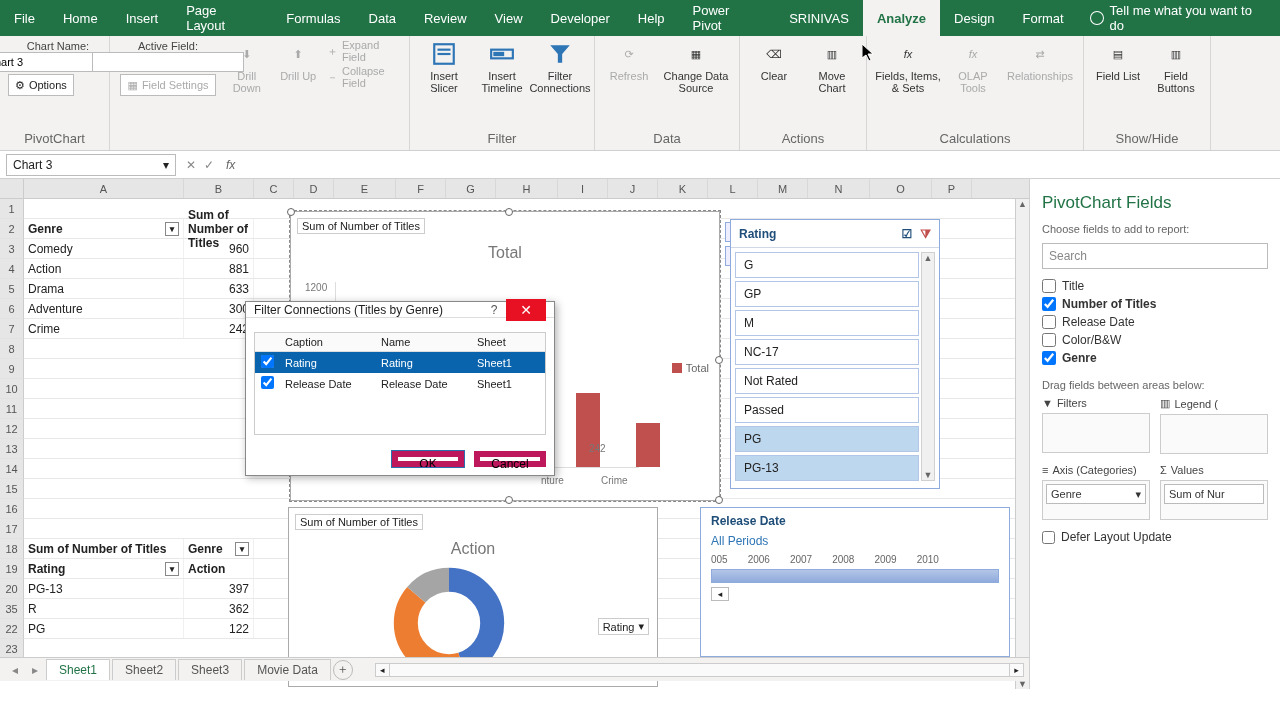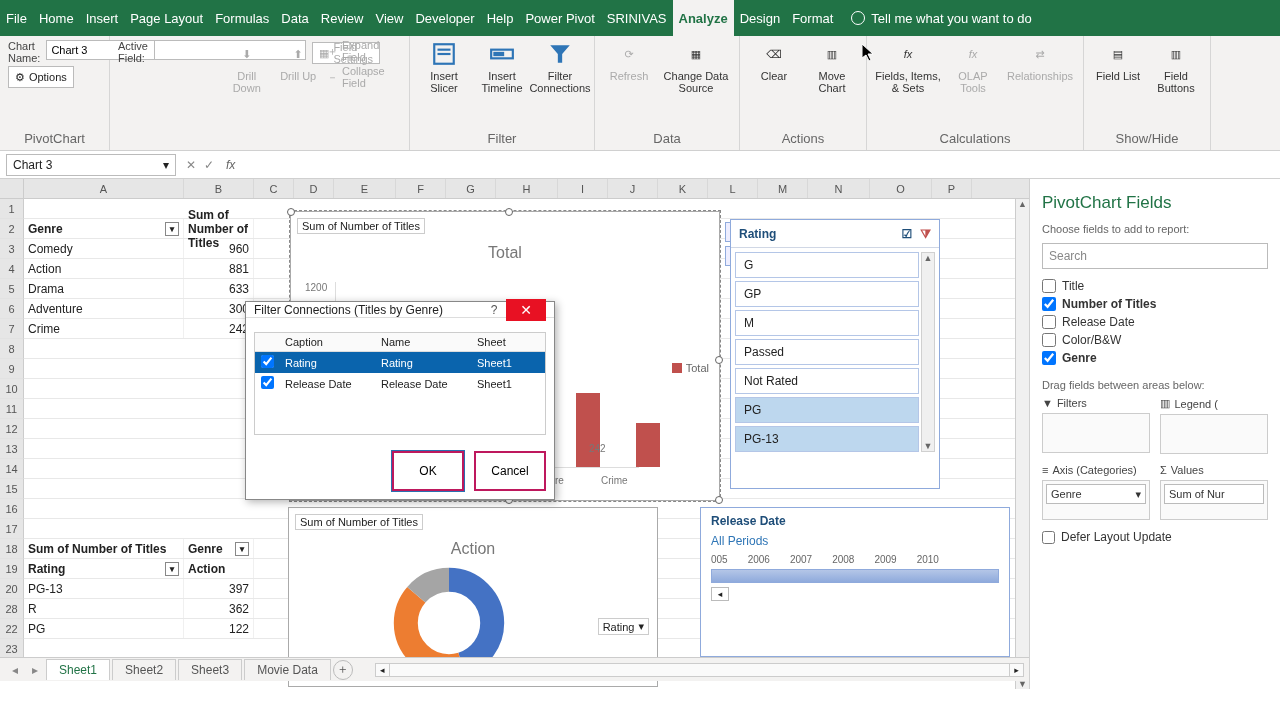--- a/index.html
+++ b/index.html
@@ -1,30 +1,30 @@
 <!DOCTYPE html>
 <html><head>
 <meta charset="utf-8">
 <style>
 * { margin:0; padding:0; box-sizing:border-box; font-family:"Segoe UI",Tahoma,sans-serif; }
 body { background:#fff; font-size:12px; color:#222; overflow:hidden; width:1280px; height:720px; position:relative; }
 
 
 .tabstrip { background:#217346; height:36px; display:flex; align-items:stretch; color:#fff; font-size:13px; }
-.tab { padding:8px 6px; display:flex; align-items:center; cursor:pointer; }
+.tab { padding:8px 14px; display:flex; align-items:center; cursor:pointer; }
 .tab.active { background:#f3f2f1; color:#217346; font-weight:600; }
 .tell { display:flex; align-items:center; gap:6px; padding:0 12px; }
 .bulb { width:14px; height:14px; border:1.5px solid #fff; border-radius:50%; position:relative; }
 
 
 .ribbon { background:#f3f2f1; height:115px; border-bottom:1px solid #d0d0d0; display:flex; }
 .group { border-right:1px solid #d6d6d6; padding:4px 8px 2px; display:flex; flex-direction:column; justify-content:space-between; }
 .group-body { display:flex; gap:6px; align-items:flex-start; }
 .group-label { text-align:center; font-size:13px; color:#666; padding:2px 0; }
-.stack { display:flex; flex-direction:row; gap:6px; width:100px; }
+.stack { display:flex; flex-direction:column; gap:0; width:100px;align-items:center; }
 .stack label { font-size:11px; color:#444; }
 .stack input { height:20px; border:1px solid #bbb; font-size:11px; padding:0 4px; }
 .smallbtn { height:22px; border:1px solid #bbb; background:#fff; font-size:11px; padding:0 6px; text-align:left; display:flex; align-items:center; gap:4px; }
 .bigbtn { width:52px; display:flex; flex-direction:column; align-items:center; gap:2px; font-size:11px; color:#333; text-align:center; line-height:1.1; cursor:pointer; }
 .bigbtn.disabled { color:#aaa; }
 .bigbtn .icn { width:32px; height:28px; display:flex; align-items:center; justify-content:center; }
 .icn svg { width:26px; height:26px; }
 .minibtn { display:flex; align-items:center; gap:4px; font-size:11px; color:#444; height:22px; }
 .minibtn.disabled { color:#aaa; }
 
@@ -89,21 +89,21 @@
 .dlg-close { width:40px; height:22px; background:#e81123; color:#fff; display:flex; align-items:center; justify-content:center; font-size:14px;}
 .dlg-body { padding:8px; font-size:12px;}
 .dlg-table { border:1px solid #ccc; margin-top:6px; font-size:11px;}
 .dlg-thead { display:flex; background:#fafafa; border-bottom:1px solid #ddd;}
 .dlg-thead div { padding:3px 6px;}
 .dlg-row { display:flex; align-items:center;}
 .dlg-row.sel { background:#0a64ad; color:#fff;}
 .dlg-row div { padding:3px 6px;}
 .dlg-row .chk { width:24px; text-align:center;}
 .dlg-btns { display:flex; gap:10px; justify-content:flex-end; padding:8px;}
-.dlg-btns button { width:72px; height:40px; border:2px solid #be185d; background:#fff; font-size:12px;}
+.dlg-btns button { width:72px; height:16px; border:6px solid #be185d; background:#fff; font-size:12px;}
 .dlg-btns button.primary { outline:1px solid #2a6fb0;}
 
 
 .pane { flex:1; padding:14px 12px; font-size:12px; color:#333; }
 .pane h2 { font-size:17px; font-weight:400; color:#217346; margin-bottom:10px;}
 .pane .hint { color:#666; font-size:11px; margin:6px 0 8px;}
 .searchbox { height:26px; border:1px solid #bbb; display:flex; align-items:center; padding:0 6px; color:#888;}
 .flds { margin-top:10px; display:flex; flex-direction:column; gap:4px;}
 .fld { display:flex; align-items:center; gap:6px;}
 .fld input { width:14px; height:14px;}
@@ -350,21 +350,21 @@
         <div>11</div>
         <div>12</div>
         <div>13</div>
         <div>14</div>
         <div>15</div>
         <div>16</div>
         <div>17</div>
         <div>18</div>
         <div>19</div>
         <div>20</div>
-        <div>28</div>
+        <div>35</div>
         <div>22</div>
         <div>23</div>
     </div>
 
     <div class="cells">
       <div class="row"></div>
       <div class="row">
           <div class="cell wide b">
             <span>Genre</span>
             <span class="filticon">▾</span>
@@ -484,22 +484,23 @@
         <span style="display:flex;gap:8px">
           <span>☑</span>
           <span style="color:#c0504d">⧩</span>
         </span>
       </div>
       <div class="slicer-body">
         <div class="slicer-list">
           <div class="sitem">G</div>
           <div class="sitem">GP</div>
           <div class="sitem">M</div>
+          <div class="sitem">NC-17</div>
+          <div class="sitem">Not Rated</div>
           <div class="sitem">Passed</div>
-          <div class="sitem">Not Rated</div>
           <div class="sitem sel">PG</div>
           <div class="sitem sel">PG-13</div>
         </div>
         <div class="slicer-scroll">
             <span>▲</span>
             <span>▼</span>
           </div>
       </div>
     </div>
 

